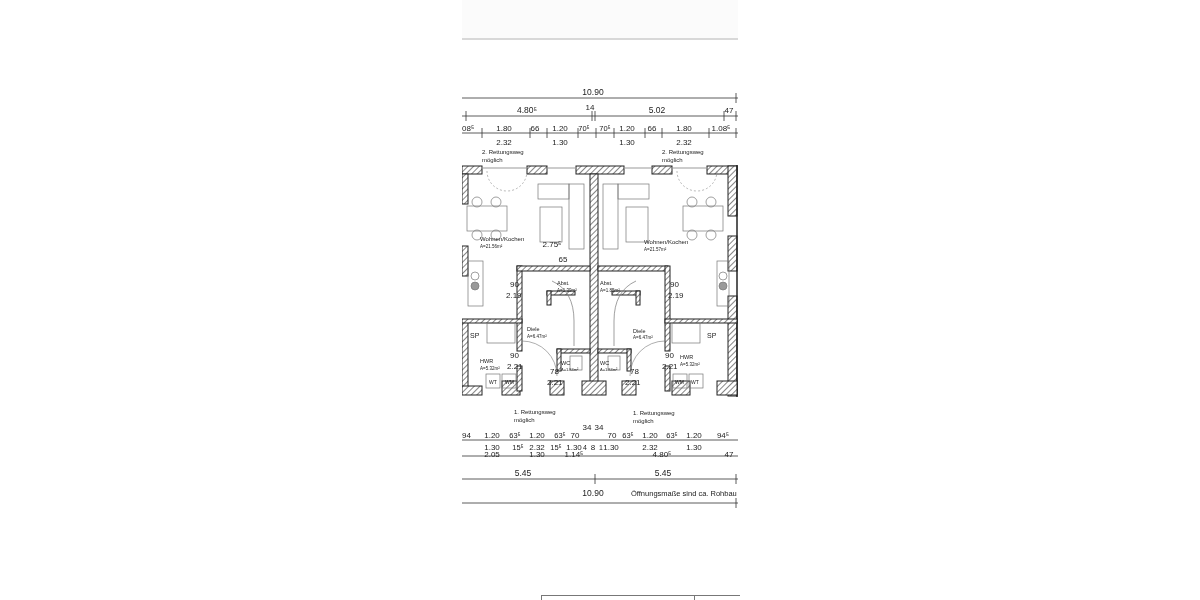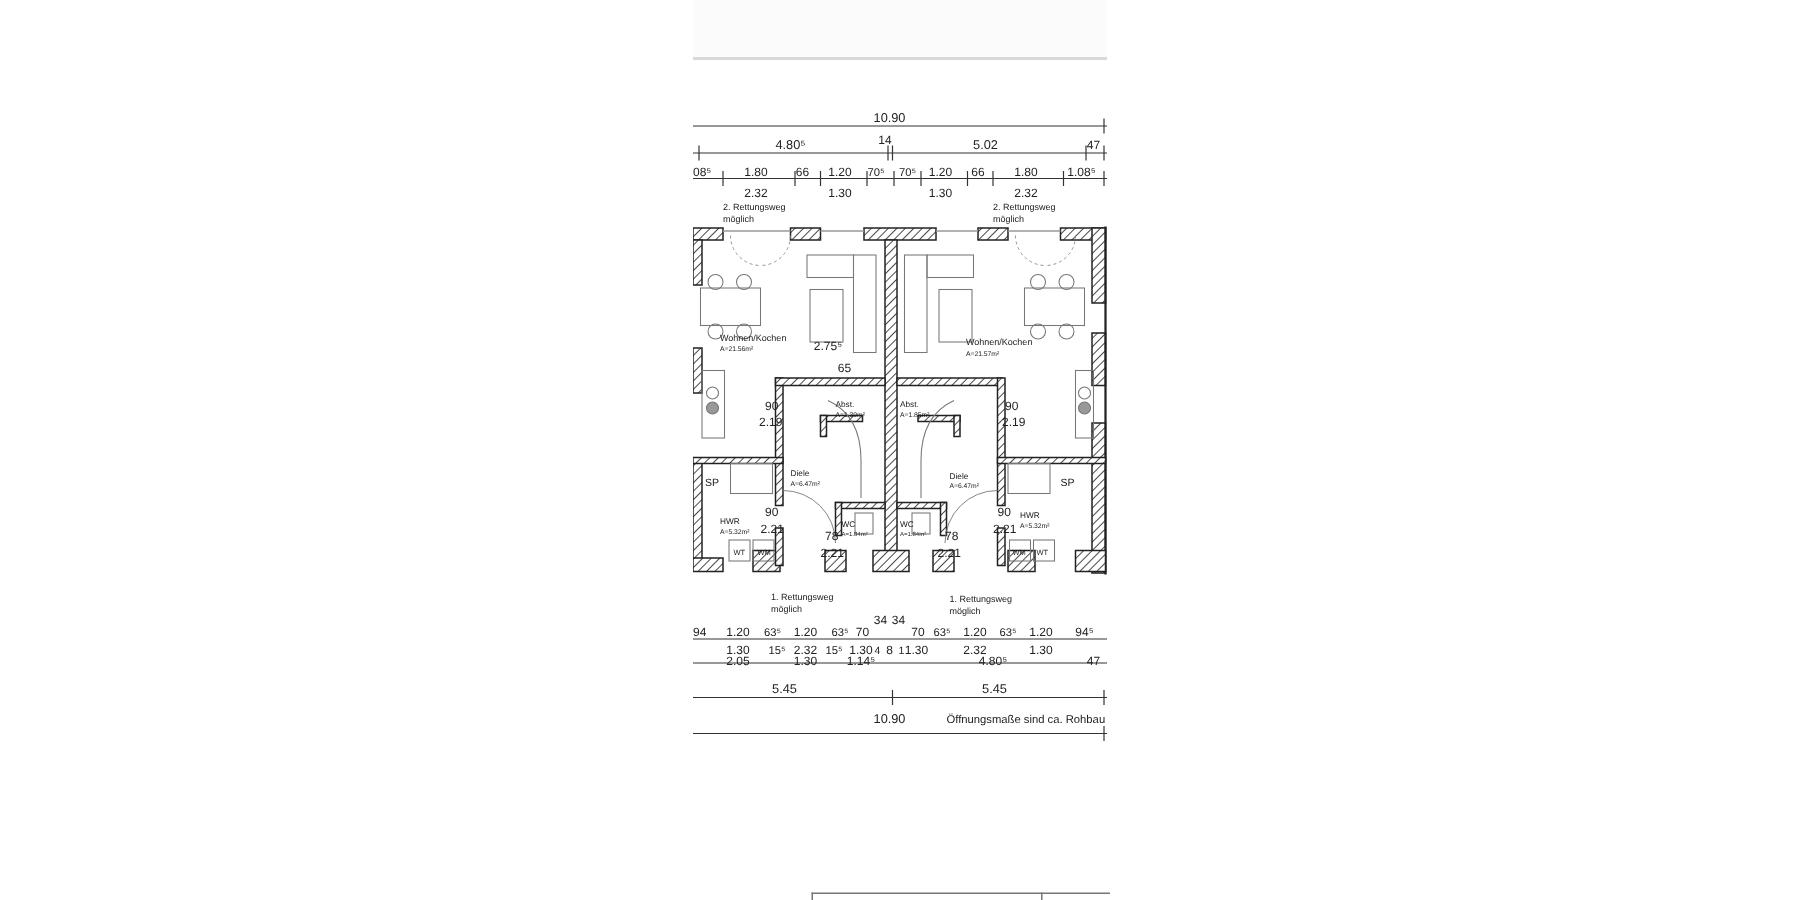--- a/index.html
+++ b/index.html
@@ -1,18 +1,18 @@
 <!DOCTYPE html>
 <html><head>
   <meta charset="utf-8">
   <style>
     html,body{margin:0;padding:0;background:#ffffff;}
     body{width:1200px;height:600px;position:relative;overflow:hidden;font-family:"Liberation Sans",sans-serif;}
     .top-strip{position:absolute;left:462px;top:0;width:276px;height:38px;background:#fbfbfb;border-bottom:2px solid #d8d8d8;}
-    .plan-wrap{position:absolute;left:462px;top:67px;width:276px;height:430px;overflow:hidden;}
+    .plan-wrap{position:absolute;left:462px;top:81px;width:276px;height:430px;overflow:hidden;}
     svg text{font-family:"Liberation Sans",sans-serif;fill:#222;}
     .bottom-box{position:absolute;left:541px;top:595px;width:198px;height:8px;border-top:1px solid #777;border-left:1px solid #777;}
     .bottom-box-div{position:absolute;left:694px;top:595px;width:0;height:8px;border-left:1px solid #777;}
   </style>
 </head>
 <body>
 
 <div class="top-strip"></div>
 
 <div class="plan-wrap">

